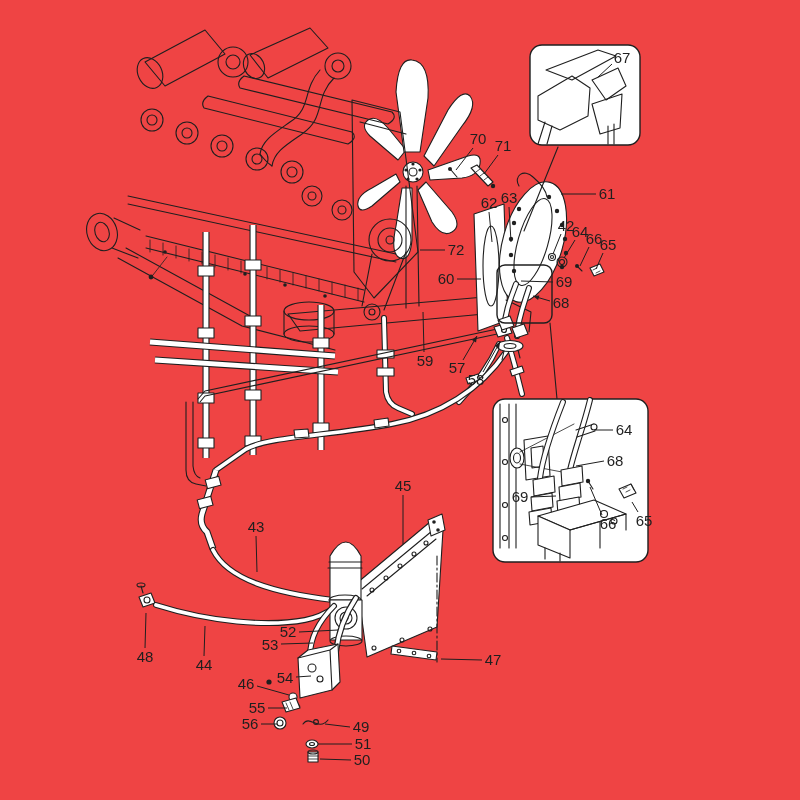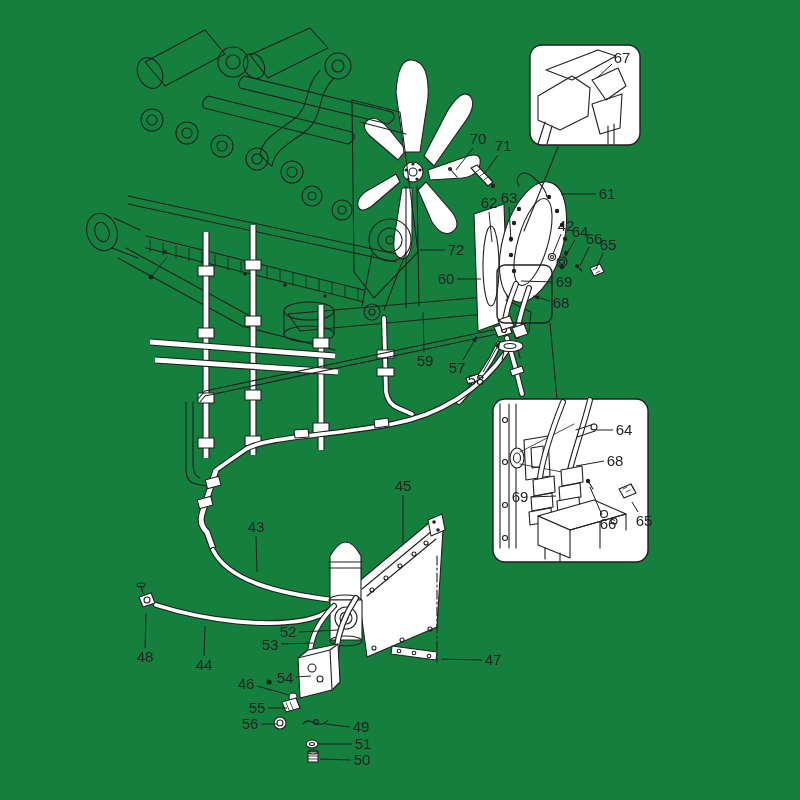--- a/index.html
+++ b/index.html
@@ -13,21 +13,21 @@
   .hose-o{fill:none;stroke:#1f1f1f;stroke-width:6;stroke-linecap:round;}
   .hose-i{fill:none;stroke:#ffffff;stroke-width:3.8;stroke-linecap:round;}
   .pipe-o{fill:none;stroke:#1f1f1f;stroke-width:7;stroke-linecap:butt;}
   .pipe-i{fill:none;stroke:#ffffff;stroke-width:4.8;stroke-linecap:butt;}
   .dot{fill:#1f1f1f;stroke:none;}
   .callout-text{font-family:"Liberation Sans", sans-serif;}
 </style>
 </head>
 <body>
 
-<div class="stage" style="background: #15803d;">
+<div class="stage" style="background: #ef4444;">
 <svg width="800" height="800" viewBox="0 0 800 800">
 
   <g>
     <path class="lnf" d="M398,160 L370,136 Q360,126 368,120 Q376,114 388,128 L406,150 Z"></path>
     <path class="lnf" d="M404,152 L396,92 Q398,58 412,60 Q430,62 428,98 L420,152 Z"></path>
     <path class="lnf" d="M424,156 L448,110 Q462,88 470,96 Q478,106 462,126 L434,166 Z"></path>
     <path class="lnf" d="M428,170 L468,156 Q482,152 480,164 Q478,176 462,178 L430,180 Z"></path>
     <path class="lnf" d="M426,182 L452,212 Q462,226 452,232 Q442,238 432,222 L418,190 Z"></path>
     <path class="lnf" d="M412,188 L412,240 Q410,262 400,258 Q390,254 396,226 L402,188 Z"></path>
     <path class="lnf" d="M400,182 L372,206 Q360,214 358,206 Q356,196 372,188 L396,174 Z"></path>

